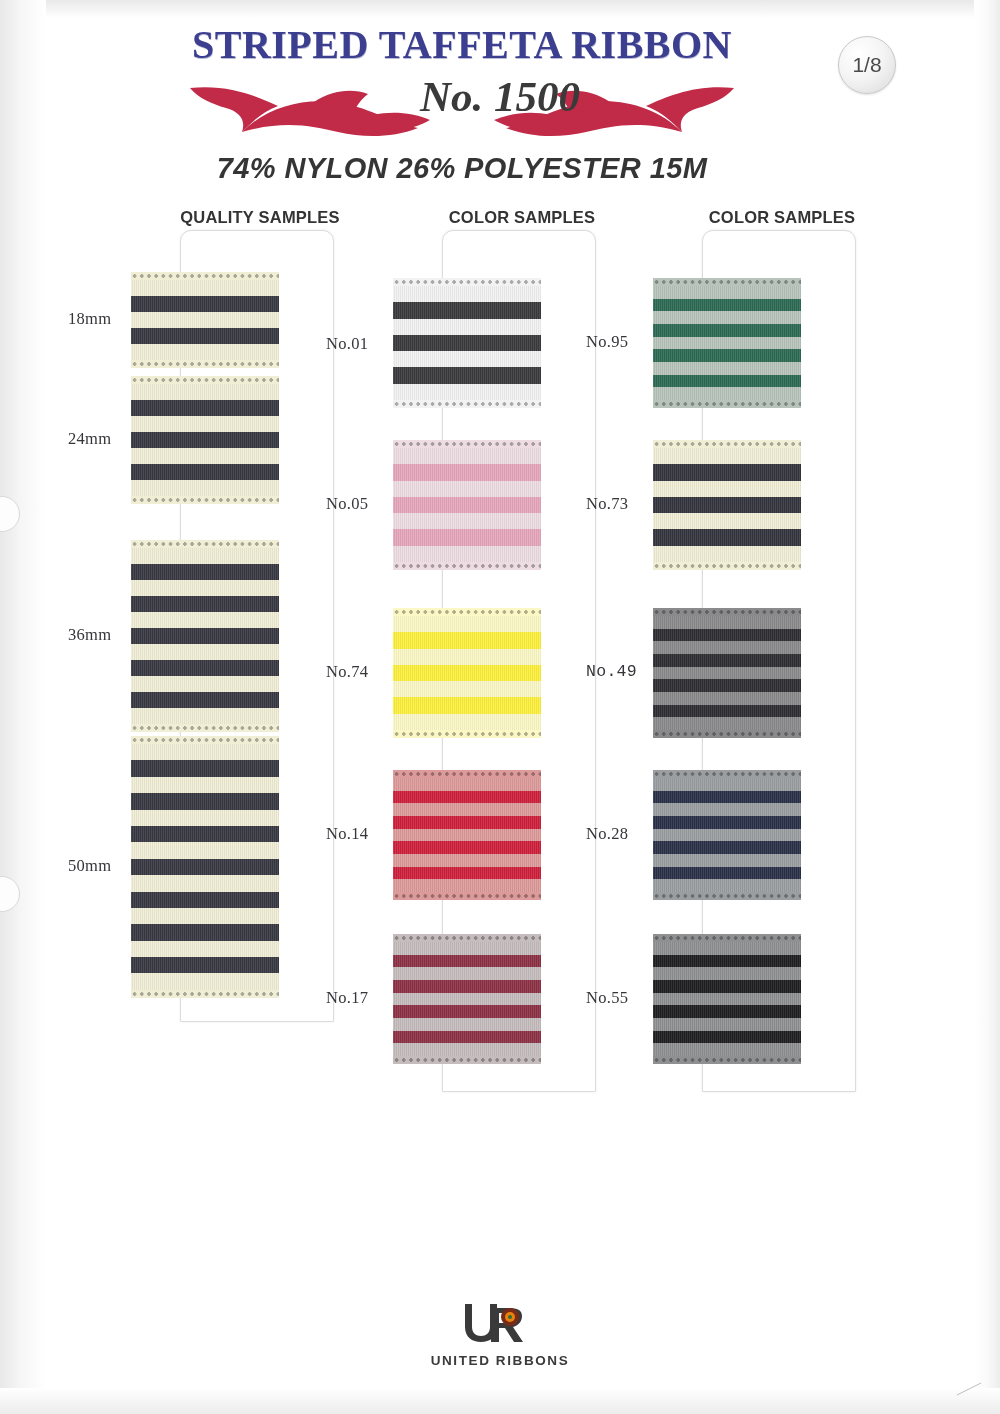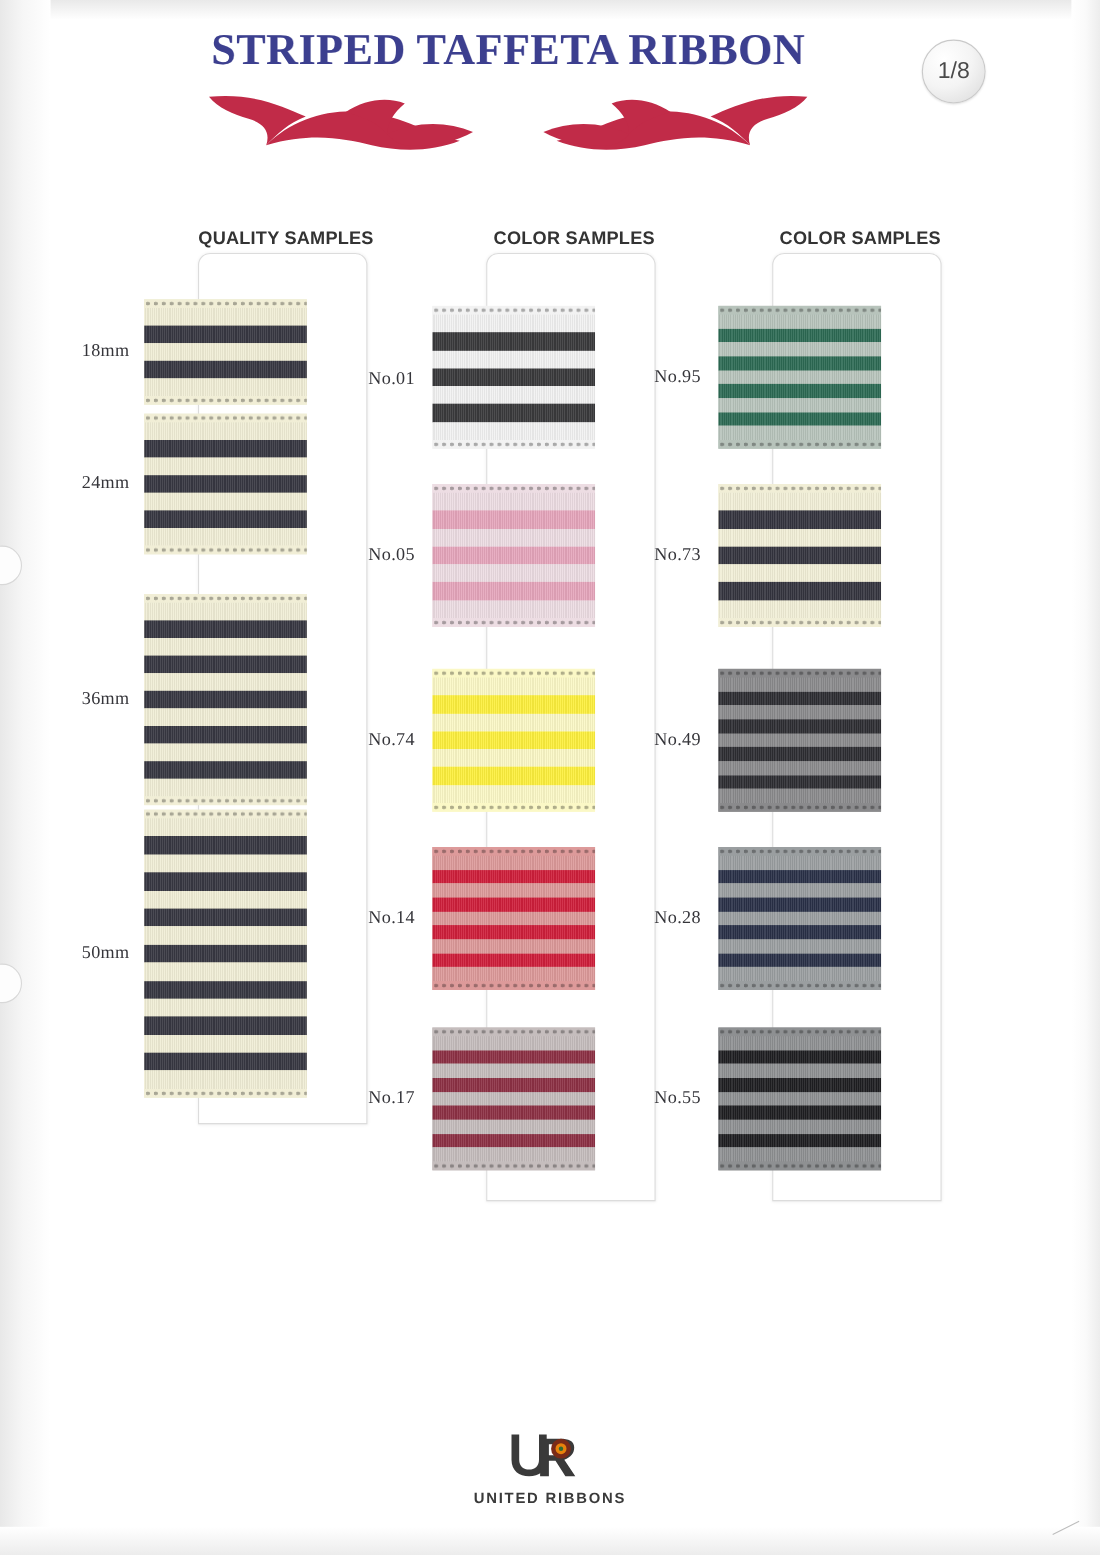--- a/index.html
+++ b/index.html
@@ -148,21 +148,21 @@
 
   .row {
     position: absolute;
     left: 0;
     width: 100%;
   }
   .row-label {
     position: absolute;
     left: -60px;
     width: 56px;
-    text-align: center;
+    text-align: left;
     font-family: "Liberation Serif", serif;
     font-size: 16.5px;
     color: #35353a;
     letter-spacing: 0.3px;
   }
   .row-label.col-wide { left: -64px; width: 60px; }
 
   
   .swatch {
     position: absolute;
@@ -238,22 +238,24 @@
           <path d="M8 6 C46 2 74 14 96 24 C80 30 70 40 60 50 C64 38 58 30 44 26 C30 22 16 16 8 6 Z"></path>
           <path d="M60 50 C84 26 118 16 152 20 C186 24 206 40 236 46 C210 56 182 56 156 50 C130 44 102 38 60 50 Z"></path>
           <path d="M132 20 C150 8 170 6 186 12 C176 20 170 30 170 40 C162 30 148 24 132 20 Z"></path>
           <path d="M170 40 C196 28 224 28 248 38 C230 48 208 52 186 50 C178 48 174 44 170 40 Z"></path>
           <path d="M552 6 C514 2 486 14 464 24 C480 30 490 40 500 50 C496 38 502 30 516 26 C530 22 544 16 552 6 Z"></path>
           <path d="M500 50 C476 26 442 16 408 20 C374 24 354 40 324 46 C350 56 378 56 404 50 C430 44 458 38 500 50 Z"></path>
           <path d="M428 20 C410 8 390 6 374 12 C384 20 390 30 390 40 C398 30 412 24 428 20 Z"></path>
           <path d="M390 40 C364 28 336 28 312 38 C330 48 352 52 374 50 C382 48 386 44 390 40 Z"></path>
         </g>
       </svg>
+      <div class="title-no">No. 1500</div>
     </div>
 
+    <div class="title-comp">74% NYLON  26% POLYESTER  15M</div>
   </div>
 
   <div class="page-badge">1/8</div>
 
   <div class="columns">
 
     <div class="column col-quality">
       <div class="col-header">QUALITY SAMPLES</div>
       <div class="card card-quality"></div>
       <div id="rows-quality">
@@ -435,21 +437,21 @@
               <div class="stripe weave" style="height: 16.2857px; background: rgb(52, 52, 62);"></div>
               <div class="stripe weave" style="height: 16.2857px; background: rgb(241, 238, 214);"></div>
               <div class="stripe weave" style="height: 16.2857px; background: rgb(52, 52, 62);"></div>
               <div class="stripe weave" style="height: 16.2857px; background: rgb(241, 238, 214);"></div>
               <div class="stripe weave" style="height: 16.2857px; background: rgb(52, 52, 62);"></div>
               <div class="stripe weave" style="height: 16.2857px; background: rgb(241, 238, 214);"></div>
               <div class="stripe picot" style="height: 8px; background: rgb(241, 238, 214);"></div>
             </div>
           </div>
           <div class="row" style="top: 400px; height: 130px;">
-            <div class="row-label col-wide" style="top: 54px;">No.49</div>
+            <div class="row-label col-wide" style="top: 54px; font-family: Liberation Mono, monospace;">No.49</div>
             <div class="swatch" style="height: 130px; background: rgb(138, 138, 140); top: 0px;">
               <div class="stripe picot" style="height: 8px; background: rgb(138, 138, 140);"></div>
               <div class="stripe weave" style="height: 12.6667px; background: rgb(138, 138, 140);"></div>
               <div class="stripe weave" style="height: 12.6667px; background: rgb(45, 45, 50);"></div>
               <div class="stripe weave" style="height: 12.6667px; background: rgb(138, 138, 140);"></div>
               <div class="stripe weave" style="height: 12.6667px; background: rgb(45, 45, 50);"></div>
               <div class="stripe weave" style="height: 12.6667px; background: rgb(138, 138, 140);"></div>
               <div class="stripe weave" style="height: 12.6667px; background: rgb(45, 45, 50);"></div>
               <div class="stripe weave" style="height: 12.6667px; background: rgb(138, 138, 140);"></div>
               <div class="stripe weave" style="height: 12.6667px; background: rgb(45, 45, 50);"></div>

